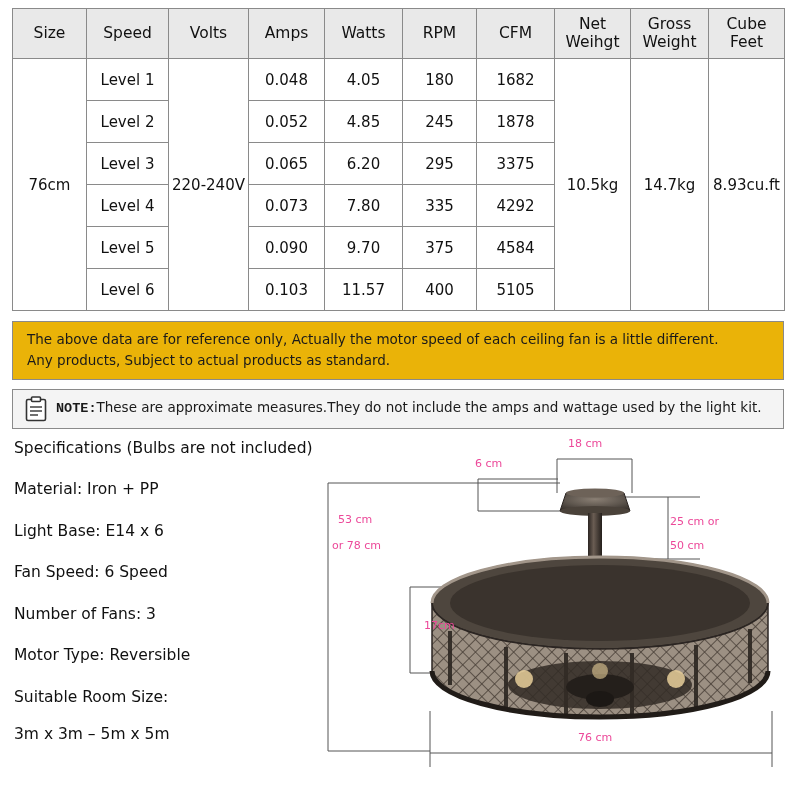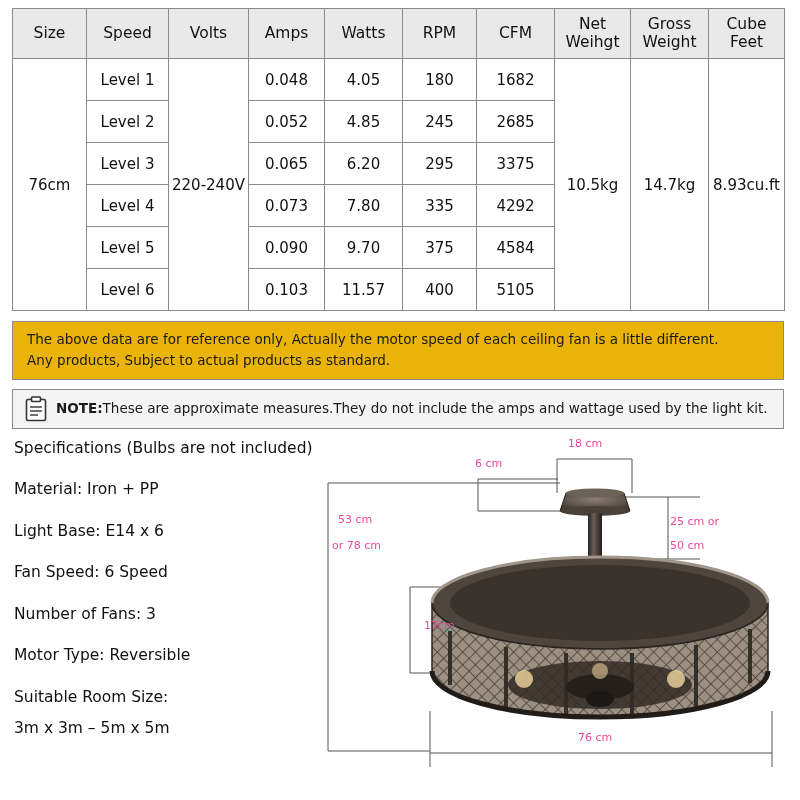--- a/index.html
+++ b/index.html
@@ -61,39 +61,39 @@
   }
   .notebox.second {
     background: #f4f4f4;
     display: flex;
     align-items: center;
     gap: 9px;
     padding: 6px 10px 6px 12px;
     margin-top: 9px;
   }
   .clipboard-icon { flex: 0 0 auto; width: 22px; height: 26px; }
-  .note-strong { font-weight: bold; }
+  .note-strong { font-weight: bold; font-family: Liberation Mono, monospace; }
 
   
   .lower { position: relative; width: 800px; height: 340px; margin-top: 10px; }
 
   .speclist {
     position: absolute;
     left: 14px; top: 2px;
     width: 360px;
     font-size: 15.5px;
     line-height: 1.0;
     color: #111;
   }
   .speclist li {
     list-style: none;
     margin: 0 0 26px 0;
     white-space: nowrap;
   }
-  .speclist li.tight { margin-bottom: 16px; }
+  .speclist li.tight { margin-bottom: 22px; }
   .speclist ul { margin: 0; padding: 0; }
 
   
   .diagram {
     position: absolute;
     left: 310px; top: -4px;
     width: 490px; height: 344px;
   }
   .diagram svg { display: block; }
   .dimlabel {
@@ -136,21 +136,21 @@
         <td>1682</td>
         <td rowspan="6">10.5kg</td>
         <td rowspan="6">14.7kg</td>
         <td rowspan="6">8.93cu.ft</td>
       </tr>
       <tr>
         <td>Level 2</td>
         <td>0.052</td>
         <td>4.85</td>
         <td>245</td>
-        <td>2685</td>
+        <td>1878</td>
       </tr>
       <tr>
         <td>Level 3</td>
         <td>0.065</td>
         <td>6.20</td>
         <td>295</td>
         <td>3375</td>
       </tr>
       <tr>
         <td>Level 4</td>

